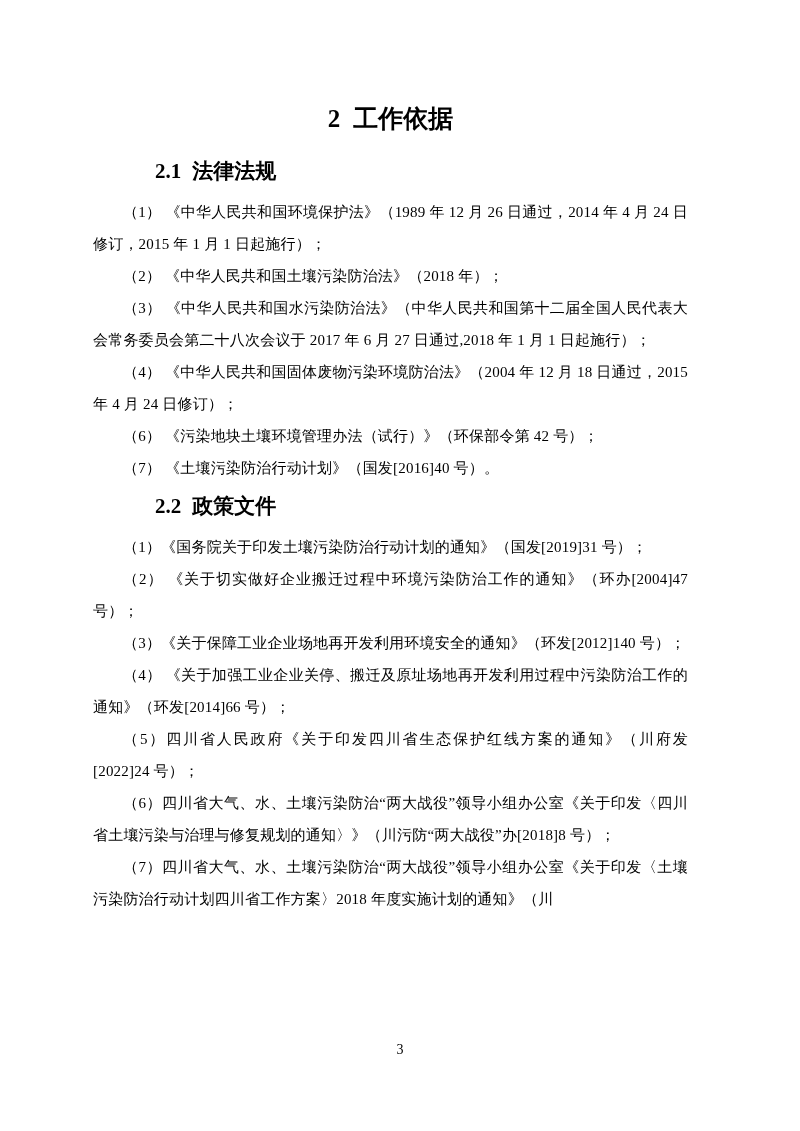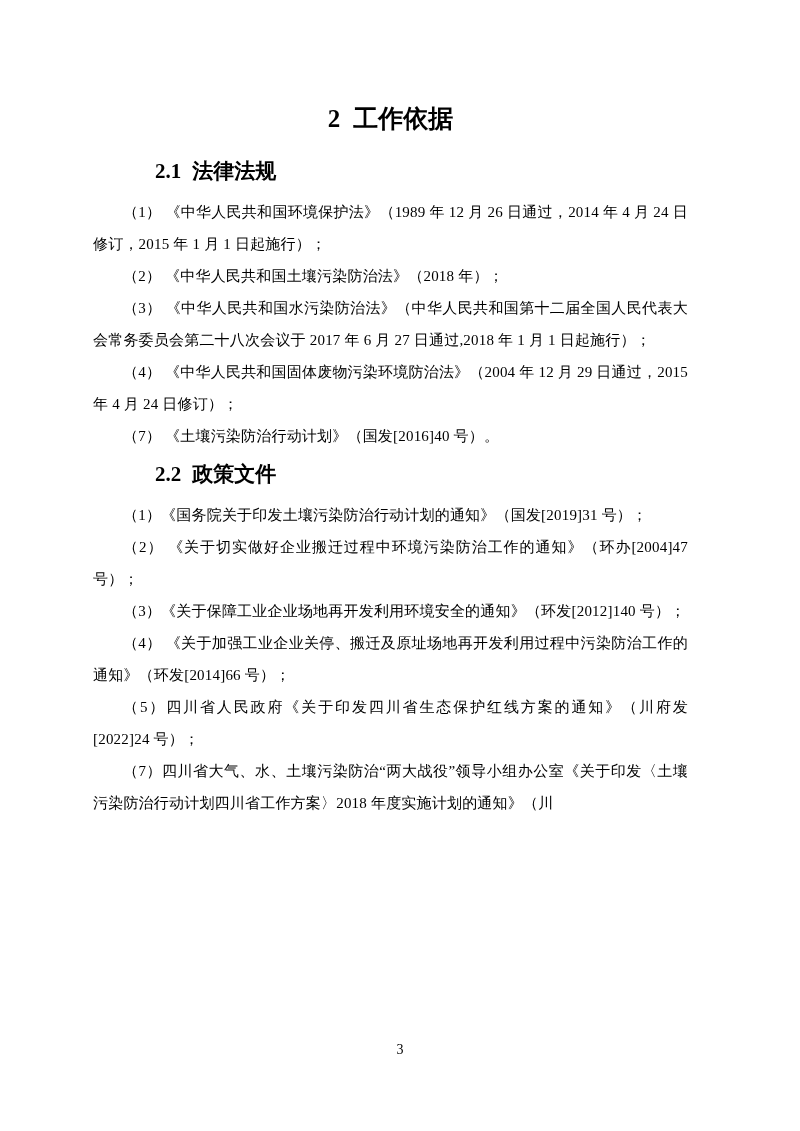--- a/index.html
+++ b/index.html
@@ -69,30 +69,32 @@
 <div class="page">
 
   <h1 class="doc-title"><span class="num">2</span><span>工作依据</span></h1>
 
   <section>
     <h2 class="section-heading"><span class="num">2.1</span><span>法律法规</span></h2>
 
     <p class="body-para">（1） 《中华人民共和国环境保护法》（1989 年 12 月 26 日通过，2014 年 4 月 24 日修订，2015 年 1 月 1 日起施行）；</p>
     <p class="body-para">（2） 《中华人民共和国土壤污染防治法》（2018 年）；</p>
     <p class="body-para">（3） 《中华人民共和国水污染防治法》（中华人民共和国第十二届全国人民代表大会常务委员会第二十八次会议于 2017 年 6 月 27 日通过,2018 年 1 月 1 日起施行）；</p>
-    <p class="body-para">（4） 《中华人民共和国固体废物污染环境防治法》（2004 年 12 月 29 日通过，2015 年 4 月 24 日修订）；</p>
+    <p class="body-para">（4） 《中华人民共和国固体废物污染环境防治法》（2004 年 12 月 18 日通过，2015 年 4 月 24 日修订）；</p>
+    <p class="body-para">（6） 《污染地块土壤环境管理办法（试行）》（环保部令第 42 号）；</p>
     <p class="body-para">（7） 《土壤污染防治行动计划》（国发[2016]40 号）。</p>
   </section>
 
   <section>
     <h2 class="section-heading second"><span class="num">2.2</span><span>政策文件</span></h2>
 
     <p class="body-para">（1）《国务院关于印发土壤污染防治行动计划的通知》（国发[2019]31 号）；</p>
     <p class="body-para">（2） 《关于切实做好企业搬迁过程中环境污染防治工作的通知》（环办[2004]47 号）；</p>
     <p class="body-para">（3）《关于保障工业企业场地再开发利用环境安全的通知》（环发[2012]140 号）；</p>
     <p class="body-para">（4） 《关于加强工业企业关停、搬迁及原址场地再开发利用过程中污染防治工作的通知》（环发[2014]66 号）；</p>
     <p class="body-para">（5）四川省人民政府《关于印发四川省生态保护红线方案的通知》（川府发[2022]24 号）；</p>
+    <p class="body-para">（6）四川省大气、水、土壤污染防治“两大战役”领导小组办公室《关于印发〈四川省土壤污染与治理与修复规划的通知〉》（川污防“两大战役”办[2018]8 号）；</p>
     <p class="body-para">（7）四川省大气、水、土壤污染防治“两大战役”领导小组办公室《关于印发〈土壤污染防治行动计划四川省工作方案〉2018 年度实施计划的通知》（川</p>
   </section>
 
 </div>
 
 <div class="page-number">3</div>
 
 </body></html>

